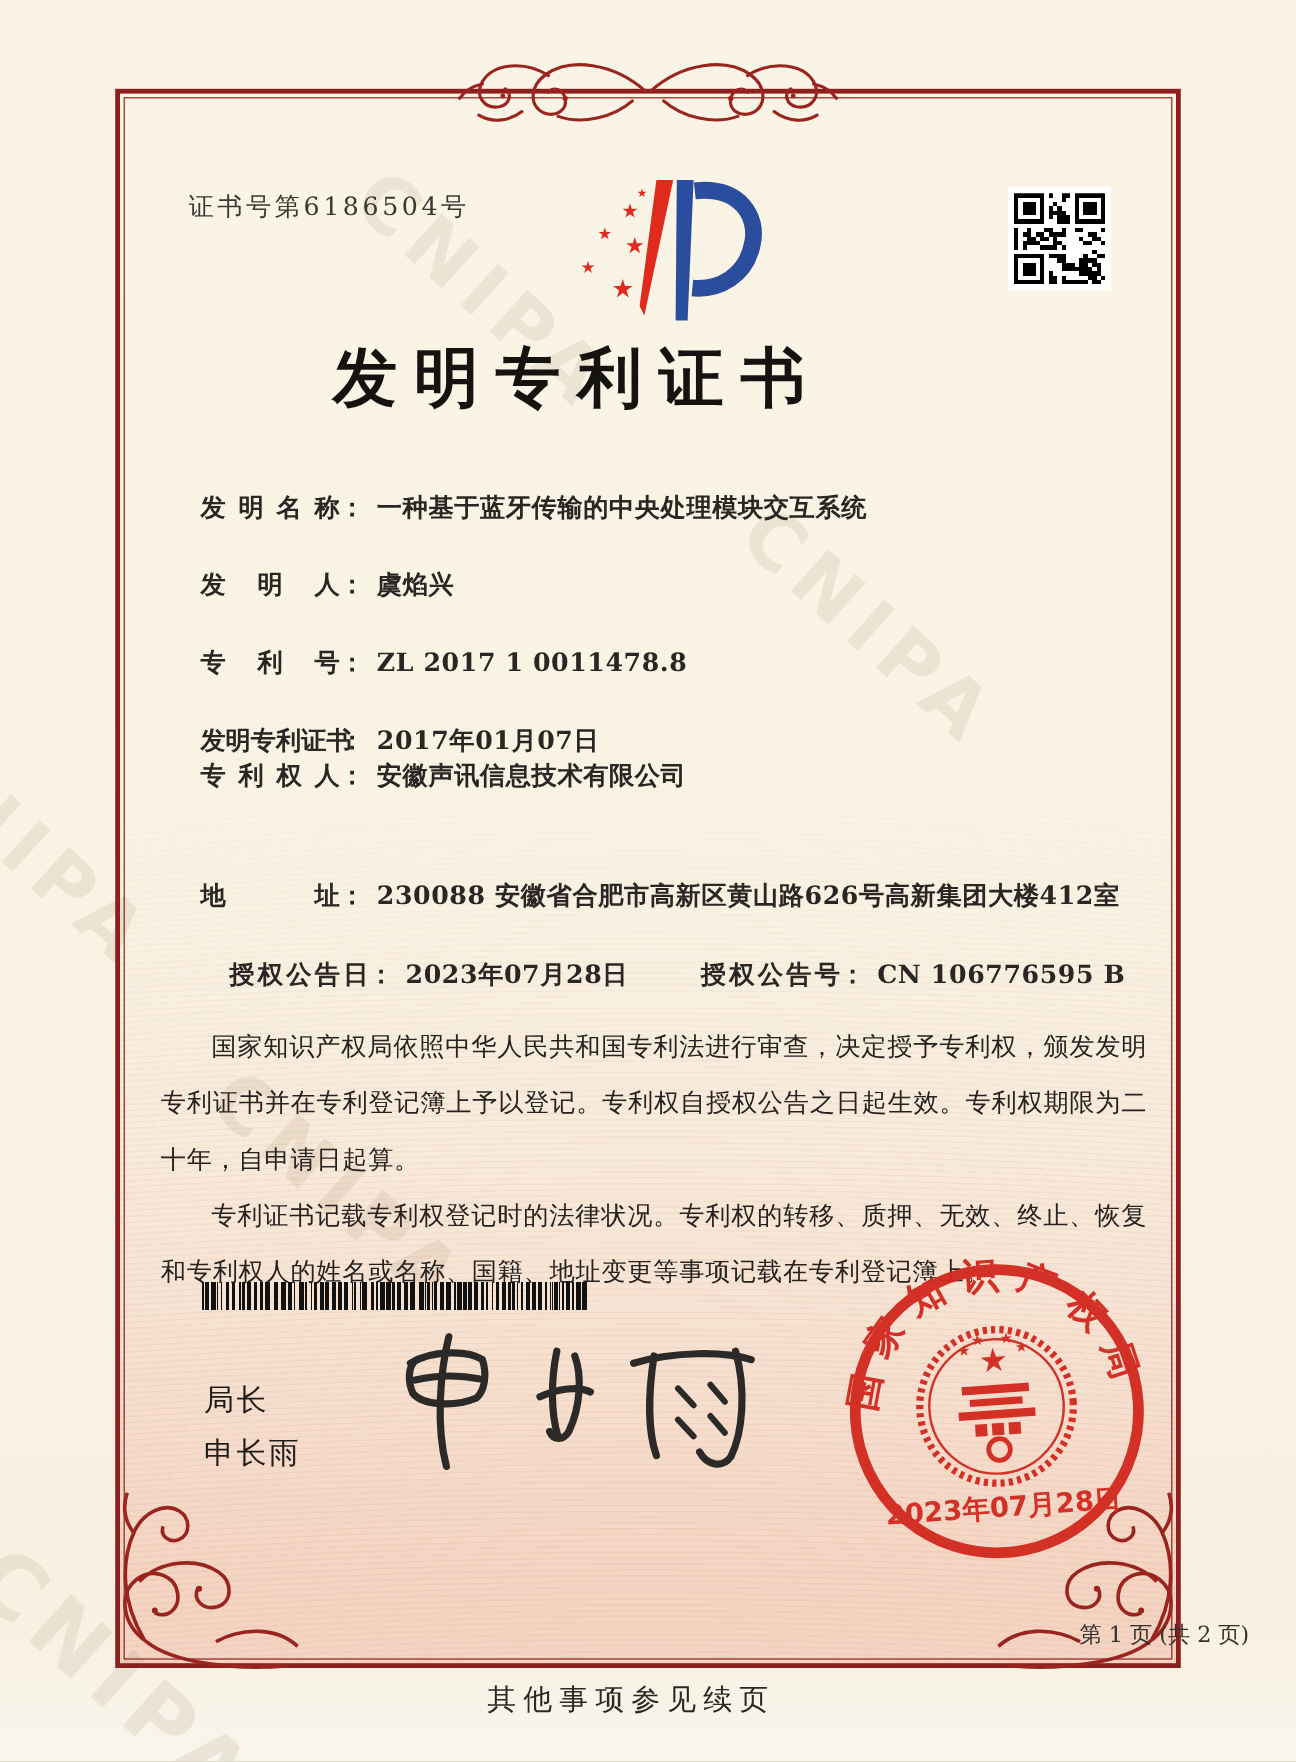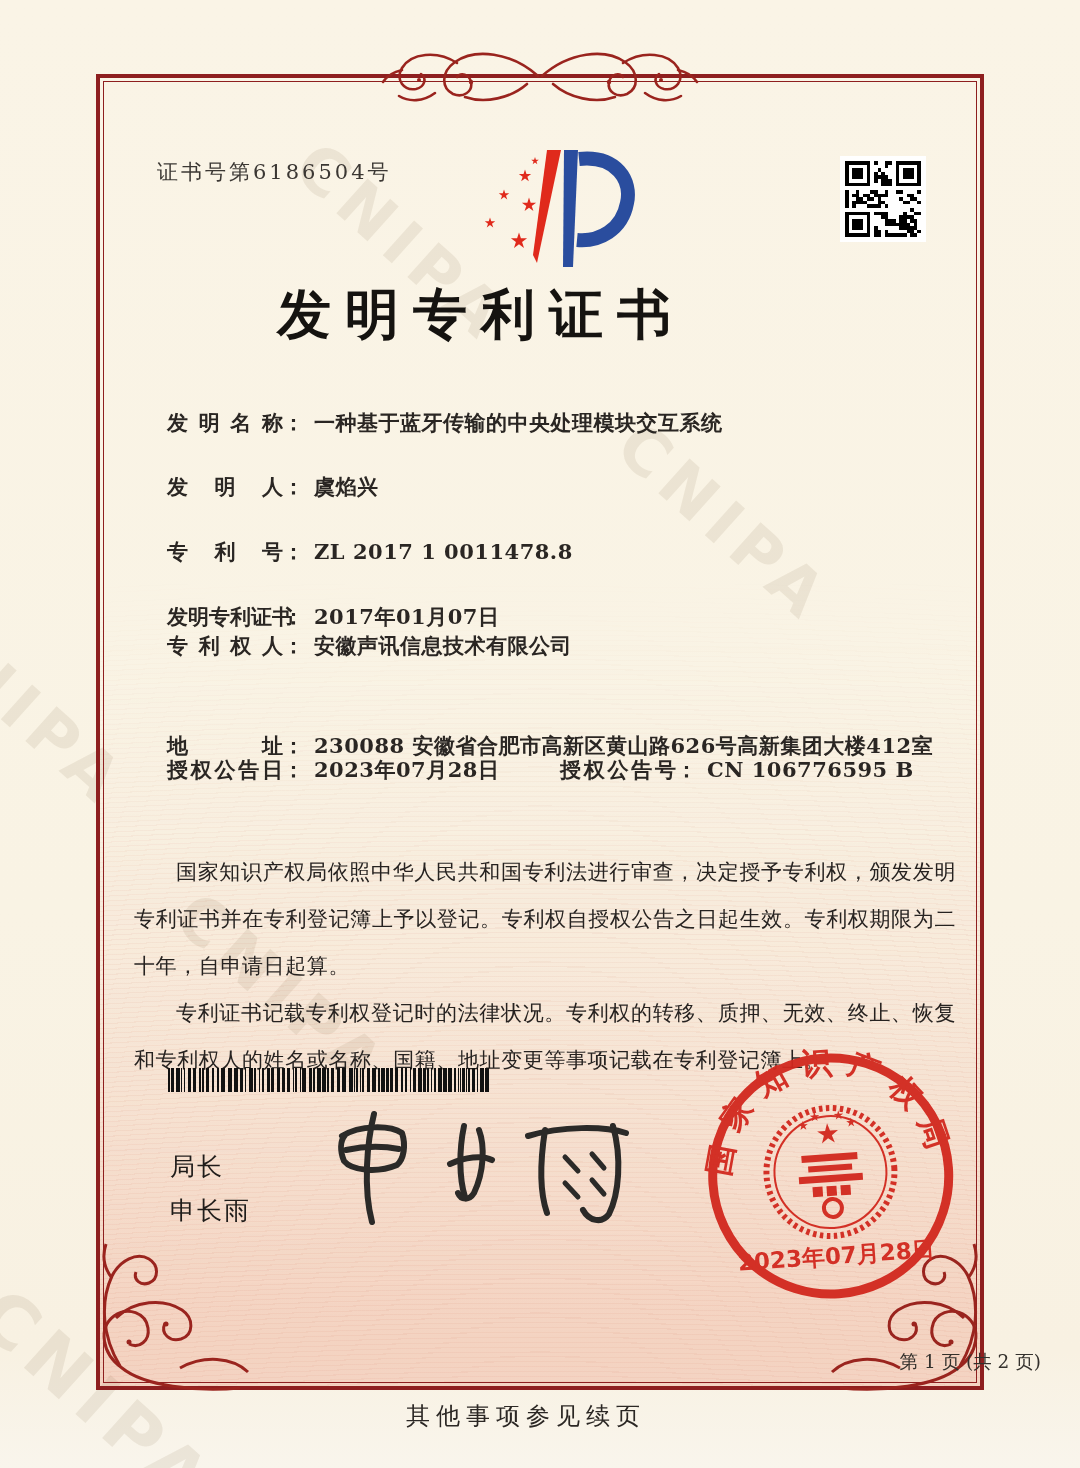--- a/index.html
+++ b/index.html
@@ -44,21 +44,21 @@
          font-weight:700;letter-spacing:14px;color:#151310;text-indent:14px;padding-left:40px;}
 
   
   .frow{position:absolute;left:167px;font-size:21px;line-height:33px;white-space:nowrap;font-weight:bold;}
   .flabel{display:inline-block;width:116px;text-align:justify;text-align-last:justify;vertical-align:top;}
   .fcolon{vertical-align:top;}
   .fvalue{display:inline-block;margin-left:10px;vertical-align:top;letter-spacing:0.5px;}
   .r1{top:406px;} .r2{top:470px;} .r3{top:535px;} .r4{top:600px;} .r5{top:629px;}
   .r6{top:729px;white-space:normal;width:800px;}
   .r6 .fvalue{width:650px;}
-  .r7{top:753px;}
+  .r7{top:795px;margin-left:24px;}
   .r7b{position:absolute;left:393px;top:0;white-space:nowrap;}
   .r7 .flabel2{display:inline-block;width:116px;text-align:justify;text-align-last:justify;vertical-align:top;}
 
   
   .paras{position:absolute;left:134px;top:849px;width:822px;font-size:21px;line-height:47px;
          text-align:justify;color:#262220;}
   .paras p{margin:0;text-indent:2em;letter-spacing:0.6px;}
 
   .barcode{position:absolute;left:168px;top:1068px;width:324px;height:24px;}
 

